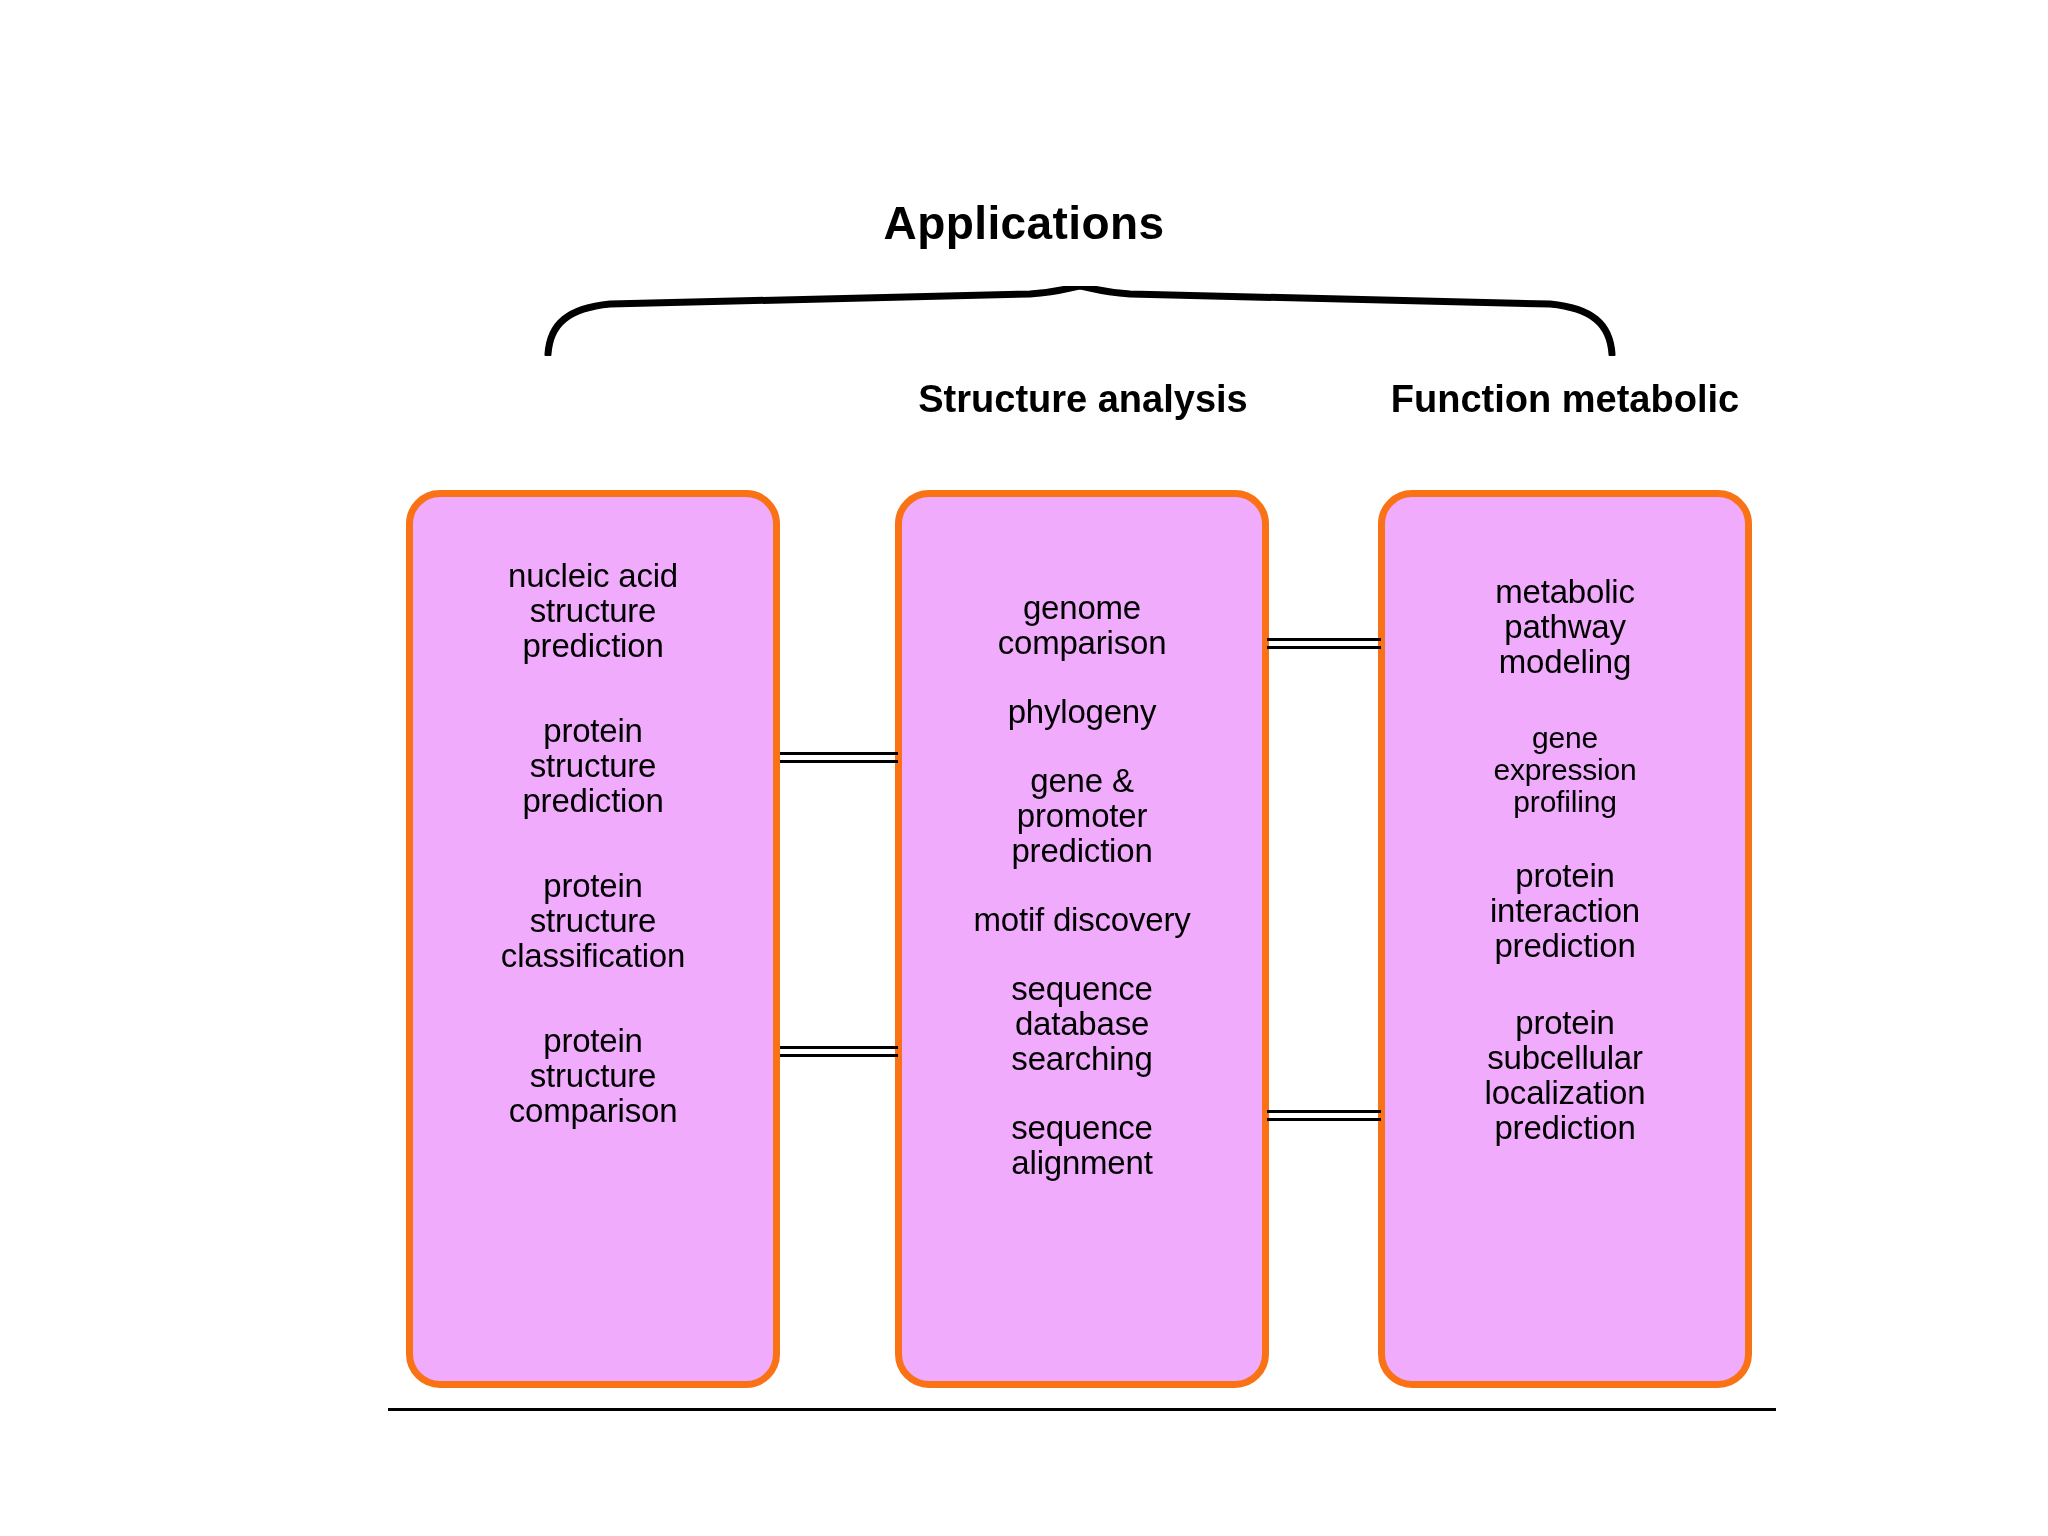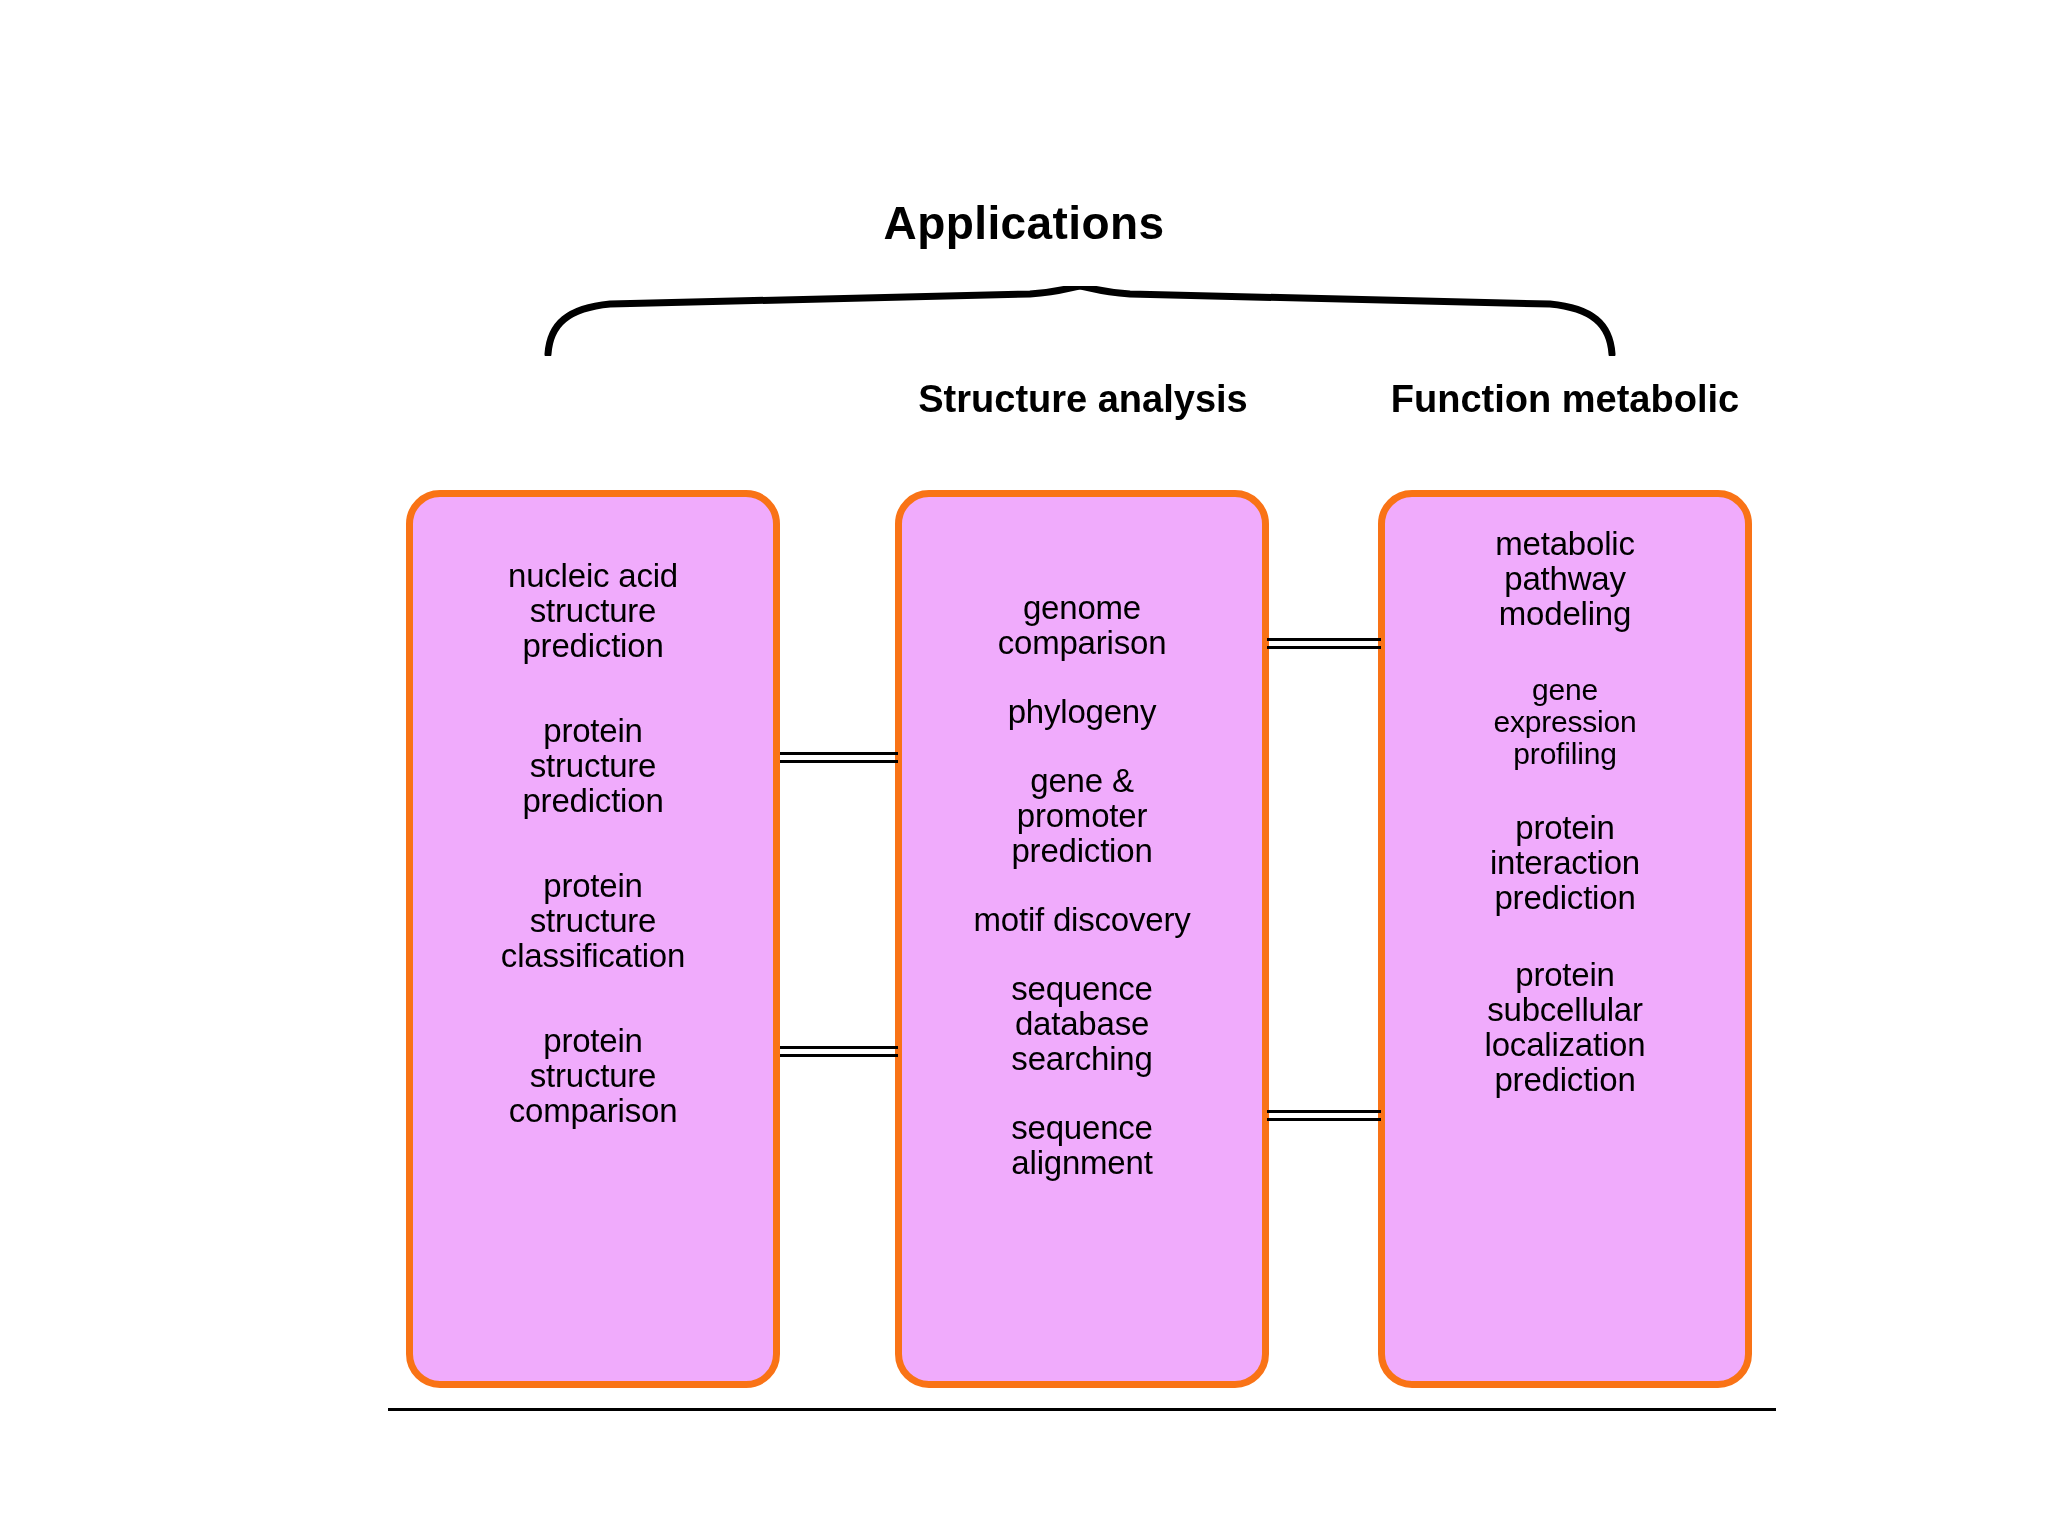--- a/index.html
+++ b/index.html
@@ -93,21 +93,21 @@
     width: 100%;
   }
 
   
   #box-0 .box-inner { padding-top: 62px; }
   #box-0 .entry { margin-bottom: 50px; }
 
   #box-1 .box-inner { padding-top: 94px; }
   #box-1 .entry { margin-bottom: 34px; }
 
-  #box-2 .box-inner { padding-top: 30px; }
+  #box-2 .box-inner { padding-top: 78px; }
   #box-2 .entry { margin-bottom: 42px; }
 
   
   #box-2 .entry.emphasis { font-size: 30px; }
 
   
   .connector {
     position: absolute;
     height: 11px;
   }

